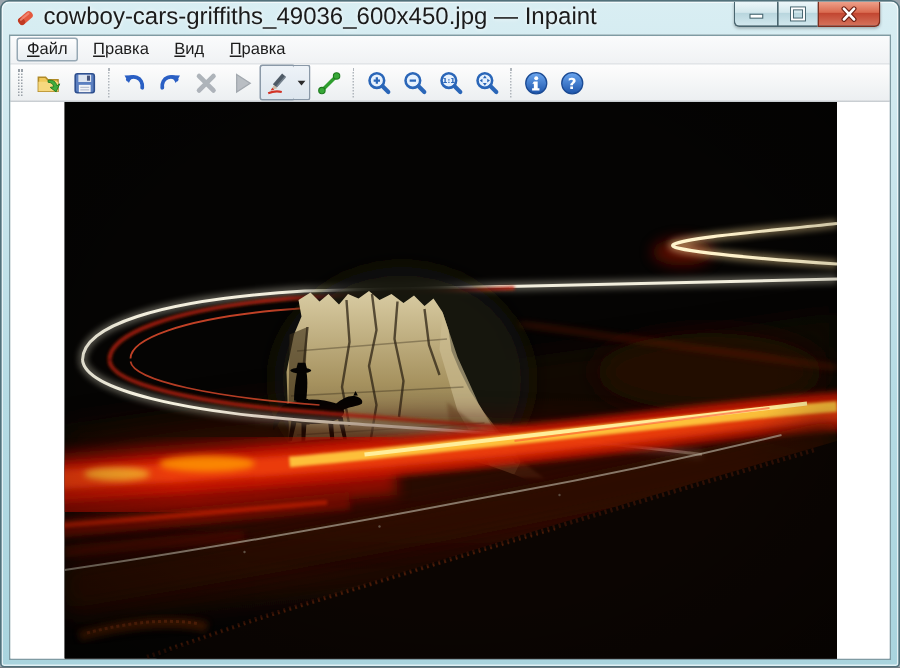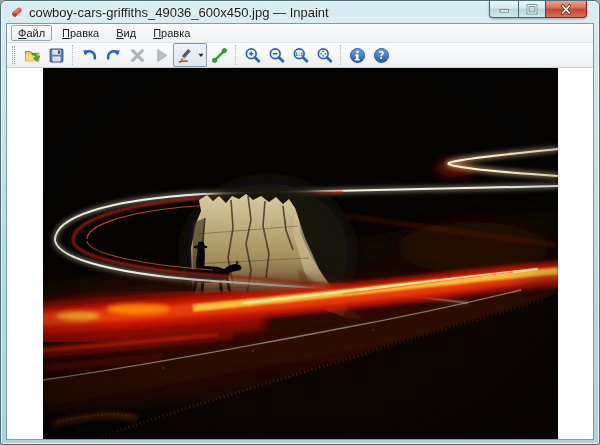--- a/index.html
+++ b/index.html
@@ -3,21 +3,21 @@
 <meta charset="utf-8">
 <style>
   html,body{margin:0;padding:0;background:#9ba5ad;font-family:"Liberation Sans",sans-serif;}
   *{box-sizing:border-box;}
   .window{position:relative;width:600px;height:445px;margin:0;
     background:linear-gradient(#d9eef3,#b5dbe4 60%,#a9d4de);
     border:1px solid #51707a;border-radius:6px 6px 3px 3px;
     box-shadow:inset 0 0 0 1px rgba(255,255,255,.65);overflow:hidden;}
   .titlebar{height:22px;display:flex;align-items:center;padding-left:9px;}
   .win-icon{width:14px;height:14px;margin-right:5px;flex:0 0 auto;}
-  .title-text{font-size:13px;color:#1b1b1b;text-shadow:0 0 3px rgba(255,255,255,.9);white-space:nowrap;}
+  .title-text{font-size:16px;color:#1b1b1b;text-shadow:0 0 3px rgba(255,255,255,.9);white-space:nowrap;}
   .cap-group{position:absolute;top:0;right:12px;display:flex;filter:drop-shadow(0 1px 1px rgba(0,0,0,.3));}
   .cap-btn{height:17px;display:flex;align-items:center;justify-content:center;
     border:1px solid #49656f;border-top:none;}
   .cap-min{width:29px;border-right:none;border-radius:0 0 0 4px;
     background:linear-gradient(#eef7fa 0%,#d3e7ec 45%,#b9d6de 50%,#d2e8ee 100%);}
   .cap-max{width:27px;border-right:none;
     background:linear-gradient(#eef7fa 0%,#d3e7ec 45%,#b9d6de 50%,#d2e8ee 100%);}
   .cap-close{width:42px;border-color:#7e2d1e;border-radius:0 0 4px 0;
     background:linear-gradient(#efa28c 0%,#da6b50 45%,#c24631 50%,#d5725b 100%);}
   .app{position:absolute;left:5px;right:5px;top:22px;bottom:4px;

